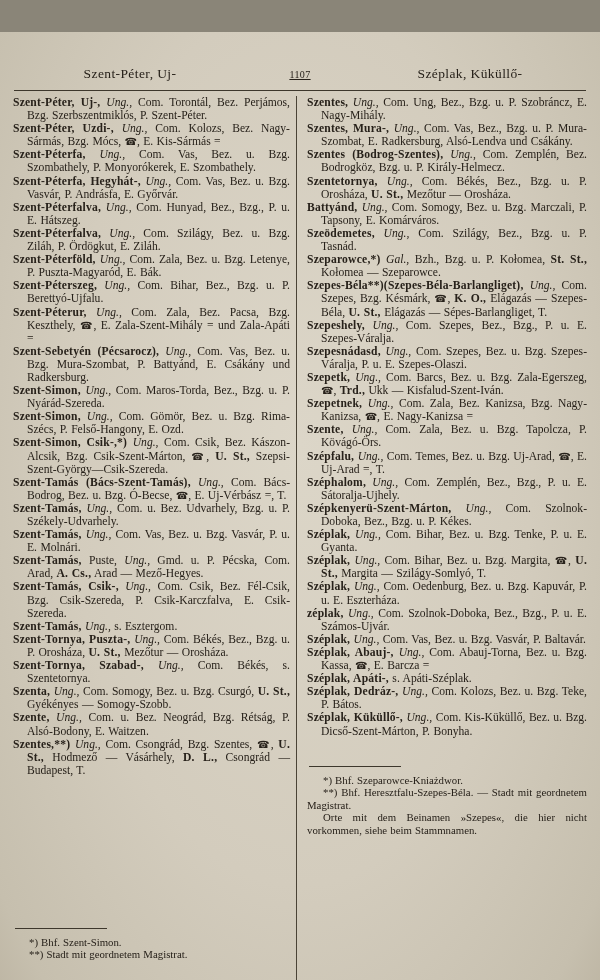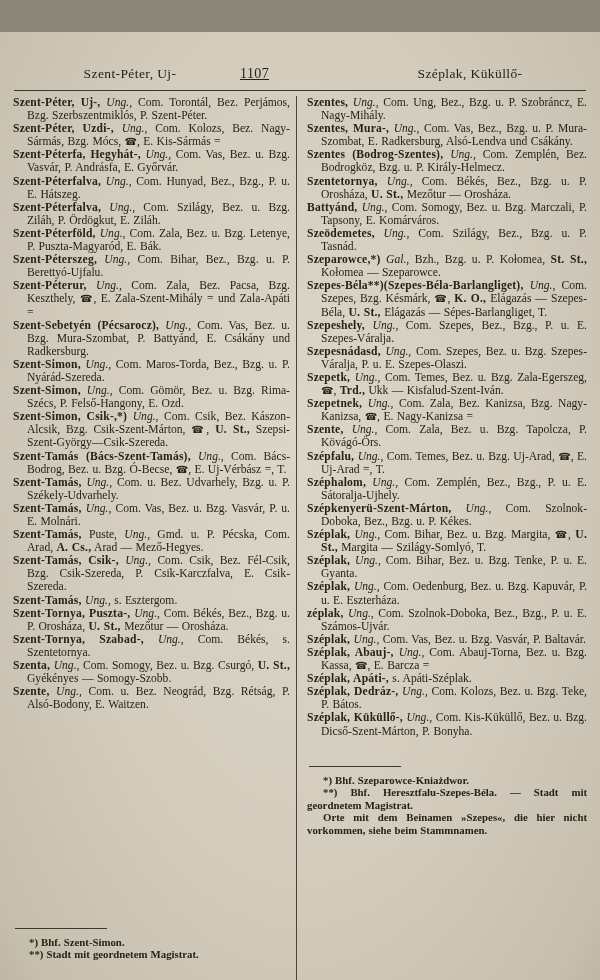--- a/index.html
+++ b/index.html
@@ -30,21 +30,21 @@
       radial-gradient(circle 1px at 560px 760px,#6b6457 50%,transparent 51%),
       radial-gradient(circle 1px at 140px 930px,#6b6457 50%,transparent 51%),
       radial-gradient(circle 1px at 350px 60px,#6b6457 50%,transparent 51%);
   }
   .running-head{
     display:flex;align-items:baseline;
     padding:34px 20px 6px 20px;
     font-size:13.5px;letter-spacing:.4px;
   }
   .running-head .side{flex:1;text-align:center;}
-  .running-head .pageno{width:120px;font-size:14px;text-decoration:underline;}
+  .running-head .pageno{width:120px;text-align:center;font-size:10px;text-decoration:underline;}
   .head-rule{
     border:none;border-top:1.4px solid #3d372c;
     margin:2px 14px 0 14px;
   }
   .columns{
     display:flex;
     height:896px;
     padding:5px 13px 0 13px;
     box-sizing:border-box;
   }
@@ -69,21 +69,21 @@
     text-align:justify;
     padding-left:14px;text-indent:-14px; 
     word-spacing:.5px;
   }
   .seg-b{font-weight:bold;letter-spacing:.2px;}
   .seg-i{font-style:italic;}
   .posthorn{
     font-family:"DejaVu Sans",sans-serif;
     font-size:10px;
   }
-  .footnotes{margin-top:12px;font-weight:bold;}
+  .footnotes{margin-top:12px;}
   .col-left .footnotes{margin-top:auto;margin-bottom:26px;}
   .col-right .footnotes{margin-bottom:30px;}
   .footnotes::before{
     content:"";display:block;width:92px;
     border-top:1.2px solid #3d372c;
     margin:0 0 7px 2px;
   }
   .footnote{
     margin:0;
     font-size:10.8px;line-height:12.6px;
@@ -103,66 +103,68 @@
     <span class="side">Széplak, Küküllő-</span>
   </div>
 
   <hr class="head-rule">
 
   <div class="columns">
     <div class="col col-left">
       <div class="entries">
           <p class="entry"><span class="seg-b">Szent-Péter, Uj-,</span><span class="seg-i"> Ung.,</span><span class="seg-t"> Com. Torontál, Bez. Perjámos, Bzg. Szerbszentmiklós, P. Szent-Péter.</span></p>
           <p class="entry"><span class="seg-b">Szent-Péter, Uzdi-,</span><span class="seg-i"> Ung.,</span><span class="seg-t"> Com. Kolozs, Bez. Nagy-Sármás, Bzg. Mócs, </span><span class="posthorn">☎</span><span class="seg-t">, E. Kis-Sármás =</span></p>
+          <p class="entry"><span class="seg-b">Szent-Péterfa,</span><span class="seg-i"> Ung.,</span><span class="seg-t"> Com. Vas, Bez. u. Bzg. Szombathely, P. Monyorókerek, E. Szombathely.</span></p>
           <p class="entry"><span class="seg-b">Szent-Péterfa, Hegyhát-,</span><span class="seg-i"> Ung.,</span><span class="seg-t"> Com. Vas, Bez. u. Bzg. Vasvár, P. Andrásfa, E. Győrvár.</span></p>
           <p class="entry"><span class="seg-b">Szent-Péterfalva,</span><span class="seg-i"> Ung.,</span><span class="seg-t"> Com. Hunyad, Bez., Bzg., P. u. E. Hátszeg.</span></p>
           <p class="entry"><span class="seg-b">Szent-Péterfalva,</span><span class="seg-i"> Ung.,</span><span class="seg-t"> Com. Szilágy, Bez. u. Bzg. Ziláh, P. Ördögkut, E. Ziláh.</span></p>
           <p class="entry"><span class="seg-b">Szent-Péterföld,</span><span class="seg-i"> Ung.,</span><span class="seg-t"> Com. Zala, Bez. u. Bzg. Letenye, P. Puszta-Magyaród, E. Bák.</span></p>
           <p class="entry"><span class="seg-b">Szent-Péterszeg,</span><span class="seg-i"> Ung.,</span><span class="seg-t"> Com. Bihar, Bez., Bzg. u. P. Berettyó-Ujfalu.</span></p>
           <p class="entry"><span class="seg-b">Szent-Péterur,</span><span class="seg-i"> Ung.,</span><span class="seg-t"> Com. Zala, Bez. Pacsa, Bzg. Keszthely, </span><span class="posthorn">☎</span><span class="seg-t">, E. Zala-Szent-Mihály = und Zala-Apáti =</span></p>
           <p class="entry"><span class="seg-b">Szent-Sebetyén (Pécsarocz),</span><span class="seg-i"> Ung.,</span><span class="seg-t"> Com. Vas, Bez. u. Bzg. Mura-Szombat, P. Battyánd, E. Csákány und Radkersburg.</span></p>
           <p class="entry"><span class="seg-b">Szent-Simon,</span><span class="seg-i"> Ung.,</span><span class="seg-t"> Com. Maros-Torda, Bez., Bzg. u. P. Nyárád-Szereda.</span></p>
           <p class="entry"><span class="seg-b">Szent-Simon,</span><span class="seg-i"> Ung.,</span><span class="seg-t"> Com. Gömör, Bez. u. Bzg. Rima-Szécs, P. Felső-Hangony, E. Ozd.</span></p>
           <p class="entry"><span class="seg-b">Szent-Simon, Csik-,*)</span><span class="seg-i"> Ung.,</span><span class="seg-t"> Com. Csik, Bez. Kászon-Alcsik, Bzg. Csik-Szent-Márton, </span><span class="posthorn">☎</span><span class="seg-t">, </span><span class="seg-b">U. St.,</span><span class="seg-t"> Szepsi-Szent-György—Csik-Szereda.</span></p>
           <p class="entry"><span class="seg-b">Szent-Tamás (Bács-Szent-Tamás),</span><span class="seg-i"> Ung.,</span><span class="seg-t"> Com. Bács-Bodrog, Bez. u. Bzg. Ó-Becse, </span><span class="posthorn">☎</span><span class="seg-t">, E. Uj-Vérbász =, T.</span></p>
           <p class="entry"><span class="seg-b">Szent-Tamás,</span><span class="seg-i"> Ung.,</span><span class="seg-t"> Com. u. Bez. Udvarhely, Bzg. u. P. Székely-Udvarhely.</span></p>
           <p class="entry"><span class="seg-b">Szent-Tamás,</span><span class="seg-i"> Ung.,</span><span class="seg-t"> Com. Vas, Bez. u. Bzg. Vasvár, P. u. E. Molnári.</span></p>
           <p class="entry"><span class="seg-b">Szent-Tamás,</span><span class="seg-t"> Puste, </span><span class="seg-i">Ung.,</span><span class="seg-t"> Gmd. u. P. Pécska, Com. Arad, </span><span class="seg-b">A. Cs.,</span><span class="seg-t"> Arad — Mező-Hegyes.</span></p>
           <p class="entry"><span class="seg-b">Szent-Tamás, Csik-,</span><span class="seg-i"> Ung.,</span><span class="seg-t"> Com. Csik, Bez. Fél-Csik, Bzg. Csik-Szereda, P. Csik-Karczfalva, E. Csik-Szereda.</span></p>
           <p class="entry"><span class="seg-b">Szent-Tamás,</span><span class="seg-i"> Ung.,</span><span class="seg-t"> s. Esztergom.</span></p>
           <p class="entry"><span class="seg-b">Szent-Tornya, Puszta-,</span><span class="seg-i"> Ung.,</span><span class="seg-t"> Com. Békés, Bez., Bzg. u. P. Orosháza, </span><span class="seg-b">U. St.,</span><span class="seg-t"> Mezőtur — Orosháza.</span></p>
           <p class="entry"><span class="seg-b">Szent-Tornya, Szabad-,</span><span class="seg-i"> Ung.,</span><span class="seg-t"> Com. Békés, s. Szentetornya.</span></p>
           <p class="entry"><span class="seg-b">Szenta,</span><span class="seg-i"> Ung.,</span><span class="seg-t"> Com. Somogy, Bez. u. Bzg. Csurgó, </span><span class="seg-b">U. St.,</span><span class="seg-t"> Gyékényes — Somogy-Szobb.</span></p>
           <p class="entry"><span class="seg-b">Szente,</span><span class="seg-i"> Ung.,</span><span class="seg-t"> Com. u. Bez. Neográd, Bzg. Rétság, P. Alsó-Bodony, E. Waitzen.</span></p>
+          <p class="entry"><span class="seg-b">Szentes,**)</span><span class="seg-i"> Ung.,</span><span class="seg-t"> Com. Csongrád, Bzg. Szentes, </span><span class="posthorn">☎</span><span class="seg-t">, </span><span class="seg-b">U. St.,</span><span class="seg-t"> Hodmező — Vásárhely, </span><span class="seg-b">D. L.,</span><span class="seg-t"> Csongrád — Budapest, T.</span></p>
         </div>
       <div class="footnotes">
           <p class="footnote">*) Bhf. Szent-Simon.</p>
           <p class="footnote">**) Stadt mit geordnetem Magistrat.</p>
         </div>
     </div>
     <div class="col col-right">
       <div class="entries">
           <p class="entry"><span class="seg-b">Szentes,</span><span class="seg-i"> Ung.,</span><span class="seg-t"> Com. Ung, Bez., Bzg. u. P. Szobráncz, E. Nagy-Mihály.</span></p>
           <p class="entry"><span class="seg-b">Szentes, Mura-,</span><span class="seg-i"> Ung.,</span><span class="seg-t"> Com. Vas, Bez., Bzg. u. P. Mura-Szombat, E. Radkersburg, Alsó-Lendva und Csákány.</span></p>
           <p class="entry"><span class="seg-b">Szentes (Bodrog-Szentes),</span><span class="seg-i"> Ung.,</span><span class="seg-t"> Com. Zemplén, Bez. Bodrogköz, Bzg. u. P. Király-Helmecz.</span></p>
           <p class="entry"><span class="seg-b">Szentetornya,</span><span class="seg-i"> Ung.,</span><span class="seg-t"> Com. Békés, Bez., Bzg. u. P. Orosháza, </span><span class="seg-b">U. St.,</span><span class="seg-t"> Mezőtur — Orosháza.</span></p>
           <p class="entry"><span class="seg-b">Battyánd,</span><span class="seg-i"> Ung.,</span><span class="seg-t"> Com. Somogy, Bez. u. Bzg. Marczali, P. Tapsony, E. Komárváros.</span></p>
           <p class="entry"><span class="seg-b">Szeödemetes,</span><span class="seg-i"> Ung.,</span><span class="seg-t"> Com. Szilágy, Bez., Bzg. u. P. Tasnád.</span></p>
           <p class="entry"><span class="seg-b">Szeparowce,*)</span><span class="seg-i"> Gal.,</span><span class="seg-t"> Bzh., Bzg. u. P. Kołomea, </span><span class="seg-b">St. St.,</span><span class="seg-t"> Kołomea — Szeparowce.</span></p>
           <p class="entry"><span class="seg-b">Szepes-Béla**)(Szepes-Béla-Barlangliget),</span><span class="seg-i"> Ung.,</span><span class="seg-t"> Com. Szepes, Bzg. Késmárk, </span><span class="posthorn">☎</span><span class="seg-t">, </span><span class="seg-b">K. O.,</span><span class="seg-t"> Elágazás — Szepes-Béla, </span><span class="seg-b">U. St.,</span><span class="seg-t"> Elágazás — Sépes-Barlangliget, T.</span></p>
           <p class="entry"><span class="seg-b">Szepeshely,</span><span class="seg-i"> Ung.,</span><span class="seg-t"> Com. Szepes, Bez., Bzg., P. u. E. Szepes-Váralja.</span></p>
           <p class="entry"><span class="seg-b">Szepesnádasd,</span><span class="seg-i"> Ung.,</span><span class="seg-t"> Com. Szepes, Bez. u. Bzg. Szepes-Váralja, P. u. E. Szepes-Olaszi.</span></p>
-          <p class="entry"><span class="seg-b">Szepetk,</span><span class="seg-i"> Ung.,</span><span class="seg-t"> Com. Temes, Bez. u. Bzg. Zala-Egerszeg, </span><span class="posthorn">☎</span><span class="seg-t">, </span><span class="seg-b">Trd.,</span><span class="seg-t"> Ukk — Kisfalud-Szent-Iván.</span></p>
+          <p class="entry"><span class="seg-b">Szepetk,</span><span class="seg-i"> Ung.,</span><span class="seg-t"> Com. Barcs, Bez. u. Bzg. Zala-Egerszeg, </span><span class="posthorn">☎</span><span class="seg-t">, </span><span class="seg-b">Trd.,</span><span class="seg-t"> Ukk — Kisfalud-Szent-Iván.</span></p>
           <p class="entry"><span class="seg-b">Szepetnek,</span><span class="seg-i"> Ung.,</span><span class="seg-t"> Com. Zala, Bez. Kanizsa, Bzg. Nagy-Kanizsa, </span><span class="posthorn">☎</span><span class="seg-t">, E. Nagy-Kanizsa =</span></p>
           <p class="entry"><span class="seg-b">Szente,</span><span class="seg-i"> Ung.,</span><span class="seg-t"> Com. Zala, Bez. u. Bzg. Tapolcza, P. Kövágó-Örs.</span></p>
           <p class="entry"><span class="seg-b">Szépfalu,</span><span class="seg-i"> Ung.,</span><span class="seg-t"> Com. Temes, Bez. u. Bzg. Uj-Arad, </span><span class="posthorn">☎</span><span class="seg-t">, E. Uj-Arad =, T.</span></p>
           <p class="entry"><span class="seg-b">Széphalom,</span><span class="seg-i"> Ung.,</span><span class="seg-t"> Com. Zemplén, Bez., Bzg., P. u. E. Sátoralja-Ujhely.</span></p>
           <p class="entry"><span class="seg-b">Szépkenyerü-Szent-Márton,</span><span class="seg-i"> Ung.,</span><span class="seg-t"> Com. Szolnok-Doboka, Bez., Bzg. u. P. Kékes.</span></p>
+          <p class="entry"><span class="seg-b">Széplak,</span><span class="seg-i"> Ung.,</span><span class="seg-t"> Com. Bihar, Bez. u. Bzg. Tenke, P. u. E. Gyanta.</span></p>
           <p class="entry"><span class="seg-b">Széplak,</span><span class="seg-i"> Ung.,</span><span class="seg-t"> Com. Bihar, Bez. u. Bzg. Margita, </span><span class="posthorn">☎</span><span class="seg-t">, </span><span class="seg-b">U. St.,</span><span class="seg-t"> Margita — Szilágy-Somlyó, T.</span></p>
-          <p class="entry"><span class="seg-b">Széplak,</span><span class="seg-i"> Ung.,</span><span class="seg-t"> Com. Bihar, Bez. u. Bzg. Tenke, P. u. E. Gyanta.</span></p>
           <p class="entry"><span class="seg-b">Széplak,</span><span class="seg-i"> Ung.,</span><span class="seg-t"> Com. Oedenburg, Bez. u. Bzg. Kapuvár, P. u. E. Eszterháza.</span></p>
           <p class="entry"><span class="seg-b">zéplak,</span><span class="seg-i"> Ung.,</span><span class="seg-t"> Com. Szolnok-Doboka, Bez., Bzg., P. u. E. Számos-Ujvár.</span></p>
           <p class="entry"><span class="seg-b">Széplak,</span><span class="seg-i"> Ung.,</span><span class="seg-t"> Com. Vas, Bez. u. Bzg. Vasvár, P. Baltavár.</span></p>
           <p class="entry"><span class="seg-b">Széplak, Abauj-,</span><span class="seg-i"> Ung.,</span><span class="seg-t"> Com. Abauj-Torna, Bez. u. Bzg. Kassa, </span><span class="posthorn">☎</span><span class="seg-t">, E. Barcza =</span></p>
           <p class="entry"><span class="seg-b">Széplak, Apáti-,</span><span class="seg-t"> s. Apáti-Széplak.</span></p>
           <p class="entry"><span class="seg-b">Széplak, Dedráz-,</span><span class="seg-i"> Ung.,</span><span class="seg-t"> Com. Kolozs, Bez. u. Bzg. Teke, P. Bátos.</span></p>
           <p class="entry"><span class="seg-b">Széplak, Küküllő-,</span><span class="seg-i"> Ung.,</span><span class="seg-t"> Com. Kis-Küküllő, Bez. u. Bzg. Dicső-Szent-Márton, P. Bonyha.</span></p>
         </div>
       <div class="footnotes">
           <p class="footnote">*) Bhf. Szeparowce-Kniażdwor.</p>

